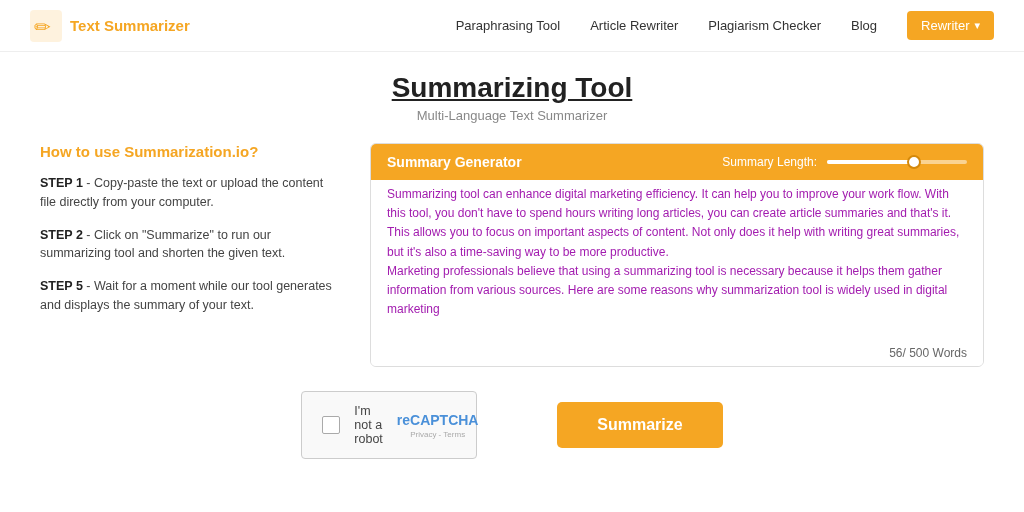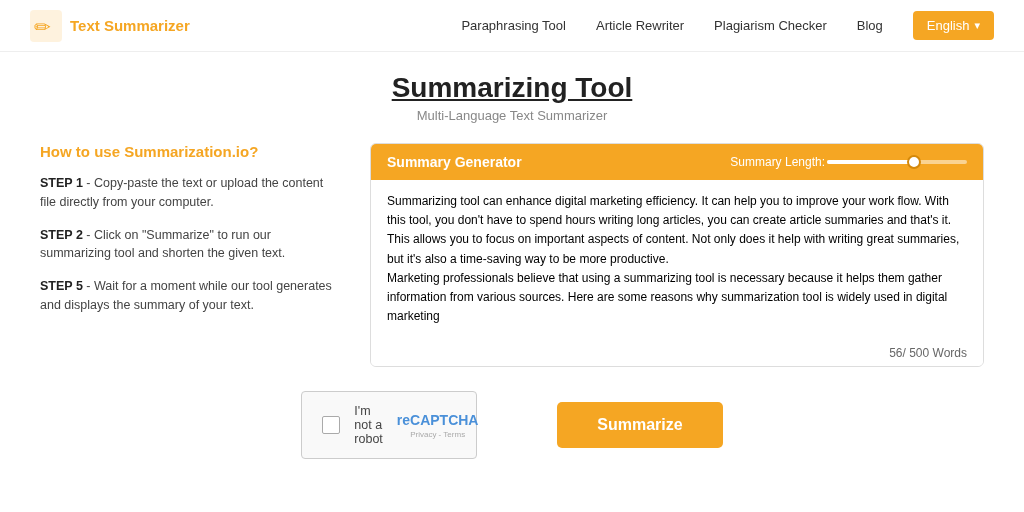--- a/index.html
+++ b/index.html
@@ -133,21 +133,21 @@
       justify-content: space-between;
     }
     .summary-header-title {
       color: #fff;
       font-weight: bold;
       font-size: 14px;
     }
     .summary-length-area {
       display: flex;
       align-items: center;
-      gap: 2px;
+      gap: 10px;
     }
     .summary-length-label {
       color: #fff;
       font-size: 12px;
     }
     .slider-container {
       width: 140px;
       position: relative;
       height: 4px;
       background: rgba(255,255,255,0.5);
@@ -167,24 +167,24 @@
       left: 62%;
       top: 50%;
       transform: translate(-50%, -50%);
       width: 14px;
       height: 14px;
       background: #fff;
       border-radius: 50%;
       border: 2px solid #d4880a;
     }
     .summary-body {
-      padding: 12px 16px;
+      padding: 5px 16px;
       font-size: 12px;
       line-height: 1.6;
-      color: #000000;
+      color: #a21caf;
       min-height: 160px;
       background: #fff;
     }
     .summary-footer {
       text-align: right;
       padding: 6px 16px;
       font-size: 12px;
       color: #666;
       background: #fff;
     }
@@ -255,21 +255,21 @@
       <rect width="32" height="32" rx="4" fill="#f5a623" opacity="0.15"></rect>
       <text x="4" y="24" font-size="20" fill="#f5a623">✏</text>
     </svg>
     <span class="logo-text">Text Summarizer</span>
   </div>
   <nav class="nav">
     <a class="nav-link">Paraphrasing Tool</a>
     <a class="nav-link">Article Rewriter</a>
     <a class="nav-link">Plagiarism Checker</a>
     <a class="nav-link">Blog</a>
-    <button class="lang-btn">English</button>
+    <button class="lang-btn">Rewriter</button>
   </nav>
 </header>
 
 <main class="main">
   <div class="page-title-area">
     <h1 class="page-title">Summarizing Tool</h1>
     <p class="page-subtitle">Multi-Language Text Summarizer</p>
   </div>
 
   <div class="content-area">

